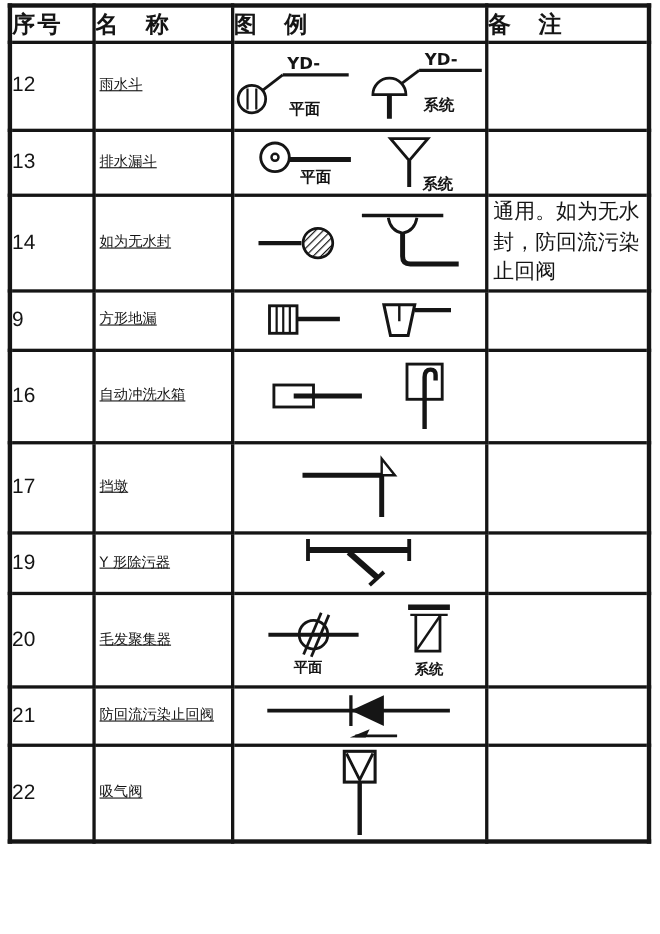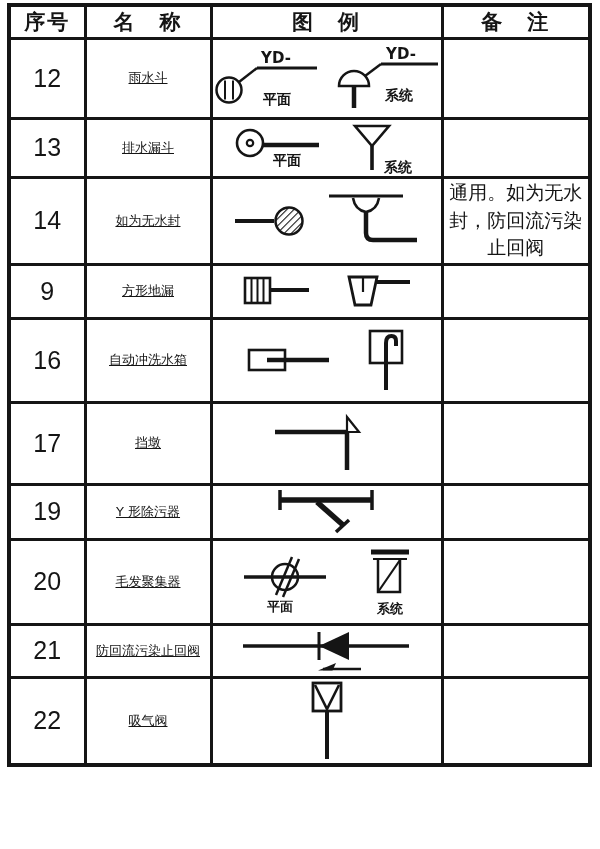--- a/index.html
+++ b/index.html
@@ -1,23 +1,23 @@
 <!DOCTYPE html>
 <html><head>
 <meta charset="utf-8">
 <style>
   html,body{margin:0;padding:0;background:#fff;}
   body{width:600px;height:849px;font-family:"DejaVu Sans","Liberation Sans",sans-serif;color:#151515;}
   table.legend{border-collapse:collapse;margin:3px 0 0 7px;table-layout:fixed;background:#fff;
     border:4px solid #151515;}
-  td,th{border:3px solid #151515;padding:0;vertical-align:middle;text-align:center;overflow:hidden;}
+  td,th{border:3px solid #151515;padding:0;vertical-align:middle;text-align:left;overflow:hidden;}
   col.c1{width:76px;} col.c2{width:126px;} col.c3{width:224px;} col.c4{width:148px;}
   tr.hdr{height:33px;}
   th{font-size:21px;font-weight:bold;letter-spacing:2px;}
-  .num{font-size:25px;font-family:"Liberation Sans",sans-serif;}
+  .num{font-size:19px;font-family:"Liberation Sans",sans-serif;}
   .nm{font-size:13px;line-height:1.35;padding:0 4px;text-decoration:underline;}
   .rk{font-size:19px;line-height:1.45;padding:0 5px;}
   .lg{vertical-align:middle;}
   .lgwrap{display:flex;align-items:center;justify-content:center;gap:14px;}
   svg{display:block;}
   svg text{font-family:"DejaVu Sans","Liberation Sans",sans-serif;font-weight:bold;fill:#151515;}
   .h80{height:80px;}.h56{height:56px;}.h87{height:87px;}.h54{height:54px;}
   .h84{height:84px;}.h82{height:82px;}.h59{height:59px;}.h53{height:53px;}
   .h85{height:85px;}.h86{height:86px;}
 </style>

